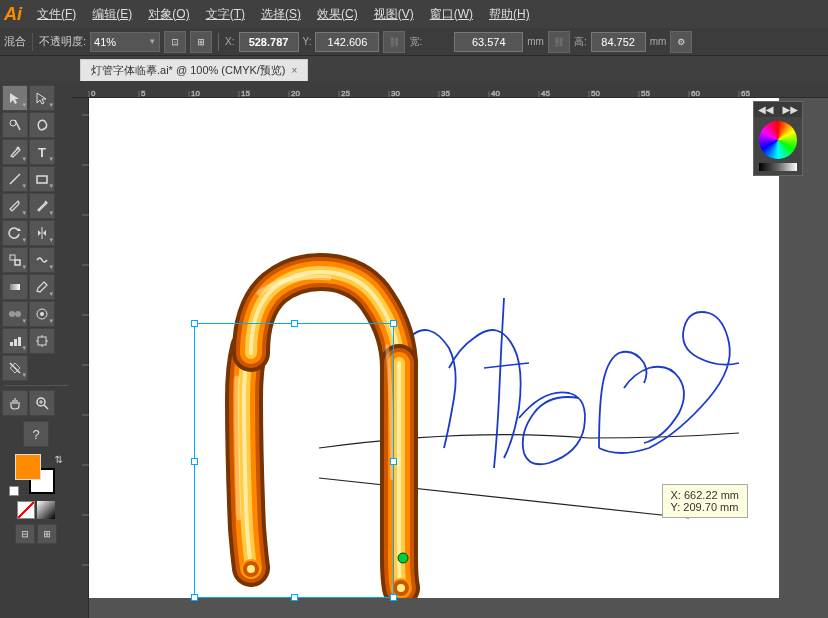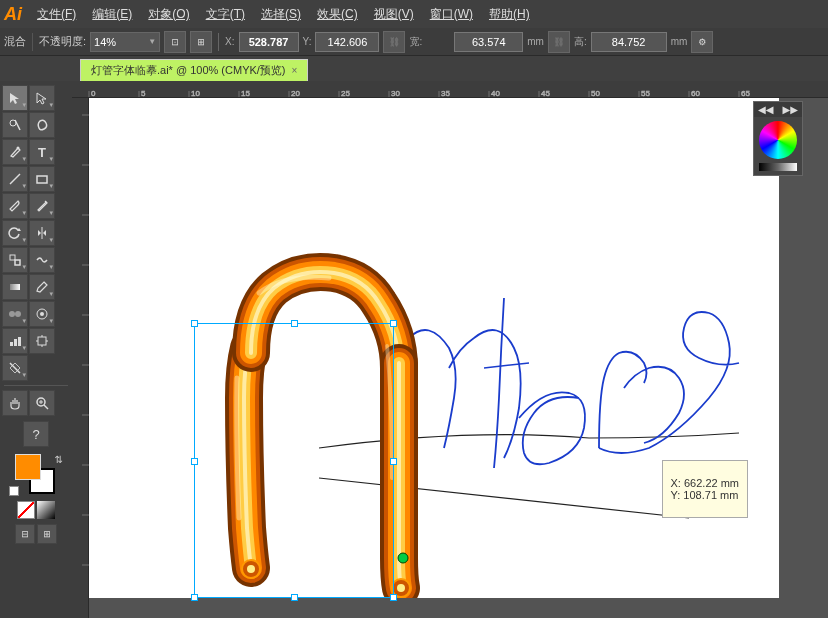--- a/index.html
+++ b/index.html
@@ -114,21 +114,21 @@
       width: 100%;
       height: 25px;
       background: #404040;
       display: flex;
       align-items: flex-end;
       padding: 0 0 0 80px;
     }
     .tab {
       height: 22px;
       padding: 0 10px;
-      background: #bef264;
+      background: #e5e5e5;
       color: #333;
       font-size: 11px;
       display: flex;
       align-items: center;
       gap: 6px;
       cursor: pointer;
       border-top: 1px solid #ccc;
       border-left: 1px solid #ccc;
       border-right: 1px solid #ccc;
     }
@@ -271,21 +271,21 @@
       height: 7px;
       background: #fff;
       border: 1px solid #00aaff;
     }
 
     
     .coord-tooltip {
       position: absolute;
       background: #fffde0;
       border: 1px solid #aaa;
-      padding: 16px 8px;
+      padding: 4px 8px;
       font-size: 11px;
       color: #333;
       white-space: nowrap;
       bottom: 100px;
       right: 80px;
     }
 
     
     .floating-panel {
       position: absolute;
@@ -332,36 +332,36 @@
   <span class="menu-item">视图(V)</span>
   <span class="menu-item">窗口(W)</span>
   <span class="menu-item">帮助(H)</span>
 </div>
 
 <div id="toolbar">
   <span class="toolbar-label">混合</span>
   <div style="width:1px;height:18px;background:#555;margin:0 2px;"></div>
   <span class="toolbar-label">不透明度:</span>
   <div class="toolbar-dropdown">
-    <span>14%</span>
+    <span>41%</span>
   </div>
   <div class="toolbar-icon-btn" style="font-size:9px;">⊡</div>
   <div class="toolbar-icon-btn" style="font-size:9px;">⊞</div>
   <div class="toolbar-separator"></div>
   <span class="toolbar-small-label">X:</span>
   <input class="toolbar-field" type="text" style="width: 60px; font-weight: bold;" value="528.787">
   <span class="toolbar-small-label">Y:</span>
   <input class="toolbar-field" type="text" style="width: 64px;" value="142.606">
   <div class="toolbar-icon-btn" style="font-size:9px;color:#888;">⛓</div>
   <span class="toolbar-small-label">宽:</span>
   <input class="toolbar-field" type="text" style="width: 69px; margin-left: 28px;" value="63.574">
   <span class="toolbar-small-label">mm</span>
   <div class="toolbar-icon-btn" style="font-size:9px;color:#888;">⛓</div>
   <span class="toolbar-small-label">高:</span>
-  <input class="toolbar-field" type="text" style="width: 76px;" value="84.752">
+  <input class="toolbar-field" type="text" style="width: 55px;" value="84.752">
   <span class="toolbar-small-label">mm</span>
   <div class="toolbar-icon-btn" style="font-size:9px;">⚙</div>
 </div>
 
 <div id="tabbar">
   <div class="tab">
     <span>灯管字体临摹.ai* @ 100% (CMYK/预览)</span>
     <span class="tab-close">×</span>
   </div>
 </div>
@@ -725,21 +725,21 @@
       <div class="sel-handle" style="bottom:-4px;right:-4px;"></div>
     </div>
 
     <div class="coord-tooltip">
       <div>
         <span>X:</span>
         <span>662.22 mm</span>
       </div>
       <div>
         <span>Y:</span>
-        <span>108.71 mm</span>
+        <span>209.70 mm</span>
       </div>
     </div>
 
     <div class="floating-panel">
       <div class="fp-header">
         <span>◀◀</span>
         <span>▶▶</span>
       </div>
       <div class="fp-body">
         <div class="color-spectrum"></div>

